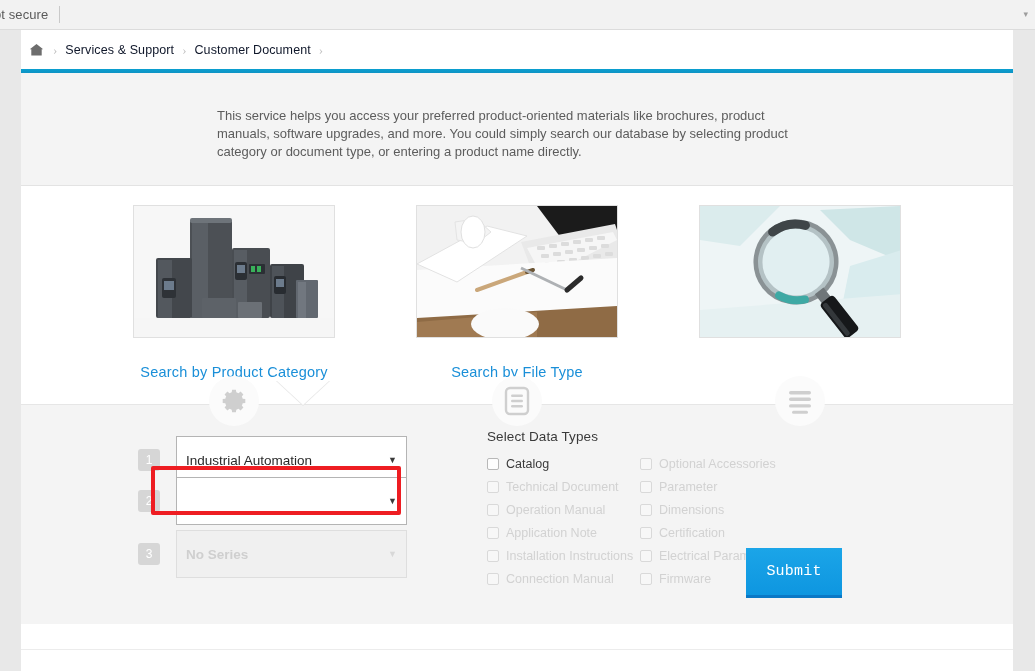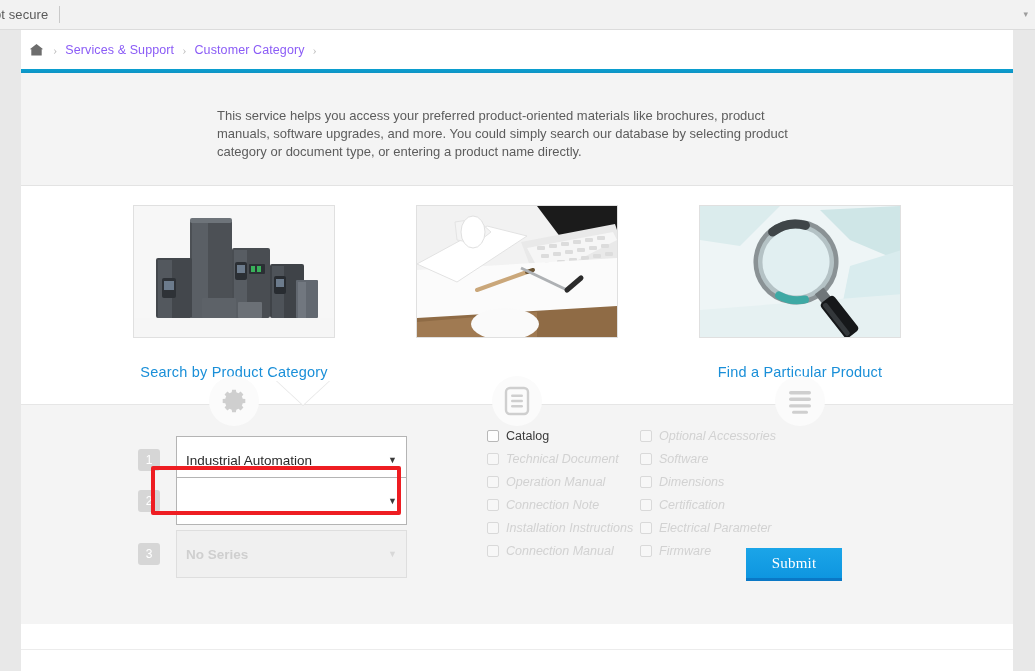--- a/index.html
+++ b/index.html
@@ -53,21 +53,21 @@
   }
 
   
   #breadcrumb {
     height: 39px;
     display: flex; align-items: center;
     padding-left: 8px;
     background: #ffffff;
   }
   .crumb {
-    font-size: 12.5px; color: #8b5cf6;
+    font-size: 12.5px; color: #0f172a;
     letter-spacing: .1px;
   }
   .crumb-sep {
     font-size: 13px; color: #c2c2c2;
     margin: 0 8px; font-family: "Liberation Serif", serif;
   }
   #home-icon {
     display: inline-block; width: 15px; height: 14px;
     position: relative; margin-right: 1px;
   }
@@ -245,33 +245,33 @@
   .cb-box {
     width: 12px; height: 12px;
     border: 1px solid #b8b8b8;
     background: #fdfdfd;
     border-radius: 2px;
     margin-right: 7px;
     flex: none;
   }
   .cb-label { font-size: 12.5px; color: #3a3a3a; }
   .cb-item.dim .cb-box { border-color: #d9d9d9; background: #f7f7f7; }
-  .cb-item.dim .cb-label { color: #d2d2d2; font-style: italic; }
+  .cb-item.dim .cb-label { color: #d2d2d2; }
 
   
   #submit-button {
     position: absolute;
     left: 725px; top: 143px;
-    width: 96px; height: 33px;
+    width: 96px; height: 50px;
     background: linear-gradient(to bottom, #1ba5e8 0%, #0e96e0 100%);
     border: none;
     border-bottom: 3px solid #0a78c6;
     color: #ffffff;
     font-size: 15px;
-    font-family: Liberation Serif, serif;
+    font-family: Liberation Mono, monospace;
     cursor: pointer;
     letter-spacing: .2px;
   }
 
   #bottom-white {
     position: absolute; left: 0; top: 619px;
     width: 992px; height: 22px;
     background: #ffffff;
     border-top: 1px solid #ececec;
   }
@@ -290,21 +290,21 @@
 
     <div id="breadcrumb">
       <span id="home-icon">
         <svg width="15" height="14" viewBox="0 0 15 14">
             <path d="M7.5 1 L0.8 6.3 L2.3 6.3 L2.3 12.6 L12.7 12.6 L12.7 6.3 L14.2 6.3 Z" fill="#6d6d6d"></path>
           </svg>
       </span>
       <span class="crumb-sep">›</span>
       <span class="crumb">Services &amp; Support</span>
       <span class="crumb-sep">›</span>
-      <span class="crumb">Customer Category</span>
+      <span class="crumb">Customer Document</span>
       <span class="crumb-sep">›</span>
     </div>
 
     <div id="top-rule"></div>
 
     <div id="welcome">
       <div id="welcome-desc">This service helps you access your preferred product-oriented materials like brochures, product manuals, software upgrades, and more. You could simply search our database by selecting product category or document type, or entering a product name directly.</div>
     </div>
 
     <div id="cards">
@@ -388,20 +388,21 @@
           </svg>
         </div>
         <div class="badge-circle">
           <svg width="26" height="30" viewBox="0 0 26 30">
             <rect x="2" y="2" width="22" height="26" rx="4" fill="none" stroke="#cfcfcf" stroke-width="2.4"></rect>
             <rect x="7" y="8.5" width="12" height="2.4" rx="1.2" fill="#cfcfcf"></rect>
             <rect x="7" y="13.8" width="12" height="2.4" rx="1.2" fill="#cfcfcf"></rect>
             <rect x="7" y="19.1" width="12" height="2.4" rx="1.2" fill="#cfcfcf"></rect>
           </svg>
         </div>
+        <div class="card-label">Search by File Type</div>
       </div>
 
       <div class="card">
         <div class="card-img img-glass">
           <svg width="202" height="133" viewBox="0 0 202 133">
             <rect x="0" y="0" width="202" height="133" fill="#eef5f6"></rect>
             <path d="M0 0 L80 0 L40 40 L0 34 Z" fill="#dbeced"></path>
             <path d="M120 4 L202 0 L202 56 L150 34 Z" fill="#cfe6e7"></path>
             <path d="M150 60 L202 44 L202 110 L140 110 Z" fill="#d9ecee"></path>
             <path d="M0 104 L202 88 L202 133 L0 133 Z" fill="#e6f1f2"></path>
@@ -417,21 +418,20 @@
           </svg>
         </div>
         <div class="badge-circle">
           <svg width="28" height="26" viewBox="0 0 28 26">
             <rect x="3" y="3" width="22" height="3.4" rx="1.7" fill="#cfcfcf"></rect>
             <rect x="3" y="9.6" width="22" height="3.4" rx="1.7" fill="#cfcfcf"></rect>
             <rect x="3" y="16.2" width="22" height="3.4" rx="1.7" fill="#cfcfcf"></rect>
             <rect x="6" y="22.8" width="16" height="3.0" rx="1.5" fill="#cfcfcf"></rect>
           </svg>
         </div>
-        <div class="card-label">Find a Particular Product</div>
       </div>
 
       <div id="notch-shadow"></div>
       <div id="notch"></div>
     </div>
 
     <div id="selector">
       <div id="selector-inner">
 
         <div class="step-row" id="step-row-1">
@@ -453,52 +453,53 @@
           <div class="step-badge">3</div>
           <div class="combo disabled">
             <span>No Series</span>
             <span class="caret">▼</span>
           </div>
         </div>
 
         <div id="highlight-box"></div>
 
         <div id="datatypes">
+          <div id="datatypes-title">Select Data Types</div>
           <div id="checkbox-grid">
 
             <div class="cb-item">
               <span class="cb-box"></span>
               <span class="cb-label">Catalog</span>
             </div>
             <div class="cb-item dim">
               <span class="cb-box"></span>
               <span class="cb-label">Optional Accessories</span>
             </div>
 
             <div class="cb-item dim">
               <span class="cb-box"></span>
               <span class="cb-label">Technical Document</span>
             </div>
             <div class="cb-item dim">
               <span class="cb-box"></span>
-              <span class="cb-label">Software</span>
+              <span class="cb-label">Parameter</span>
             </div>
 
             <div class="cb-item dim">
               <span class="cb-box"></span>
               <span class="cb-label">Operation Manual</span>
             </div>
             <div class="cb-item dim">
               <span class="cb-box"></span>
               <span class="cb-label">Dimensions</span>
             </div>
 
             <div class="cb-item dim">
               <span class="cb-box"></span>
-              <span class="cb-label">Connection Note</span>
+              <span class="cb-label">Application Note</span>
             </div>
             <div class="cb-item dim">
               <span class="cb-box"></span>
               <span class="cb-label">Certification</span>
             </div>
 
             <div class="cb-item dim">
               <span class="cb-box"></span>
               <span class="cb-label">Installation Instructions</span>
             </div>

